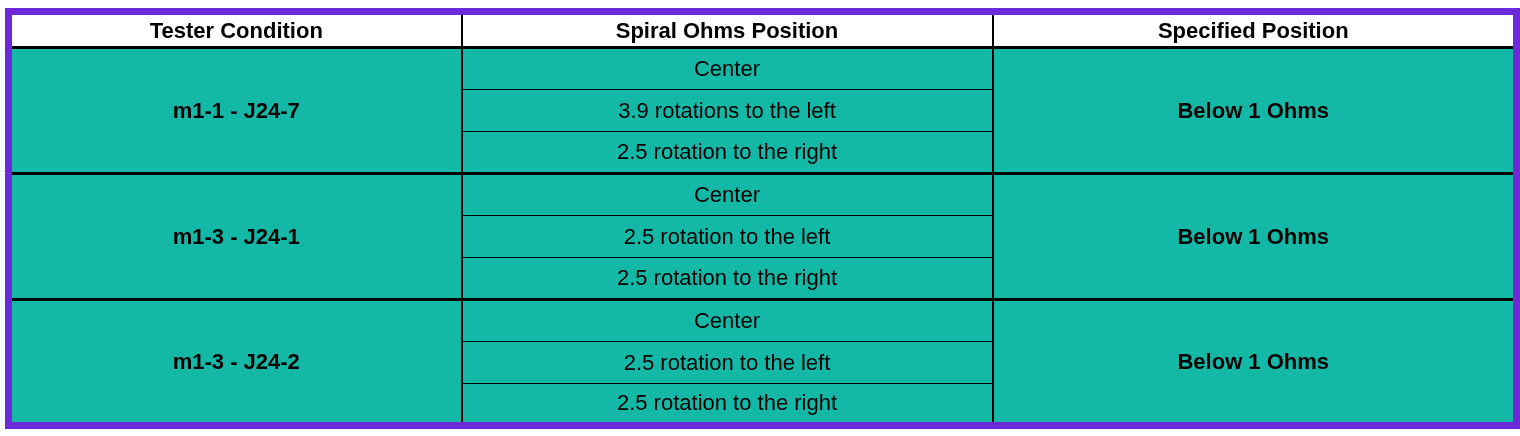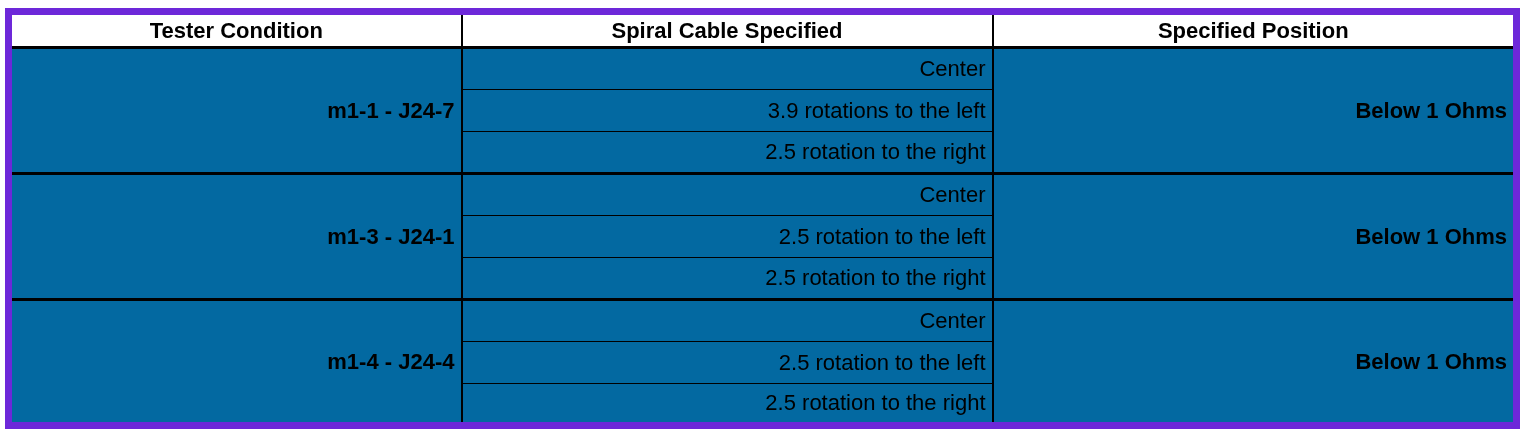--- a/index.html
+++ b/index.html
@@ -32,24 +32,24 @@
     vertical-align: middle;
     border-left: 2px solid #000000;
     border-right: 2px solid #000000;
     border-bottom: 3px solid #000000;
     background: #ffffff;
   }
   td {
     font-size: 22px;
     font-weight: normal;
     vertical-align: middle;
-    text-align: right;
+    text-align: center;
     border-left: 2px solid #000000;
     border-right: 2px solid #000000;
-    background: #0369a1;
+    background: #14b8a6;
     white-space: nowrap;
     overflow: hidden;
   }
   td.pos-cell {
     height: 42px;
     padding: 0 6px;
     border-top: 1px solid #000000;
   }
   td.tester-cell,
   td.spec-cell {
@@ -66,21 +66,21 @@
 <div class="page">
   <table class="spec-table">
     <colgroup>
       <col class="col-tester">
       <col class="col-position">
       <col class="col-spec">
     </colgroup>
     <thead>
       <tr>
         <th>Tester Condition</th>
-        <th>Spiral Cable Specified</th>
+        <th>Spiral Ohms Position</th>
         <th>Specified Position</th>
       </tr>
     </thead>
     <tbody>
 
       <tr class="group-start">
         <td class="tester-cell" rowspan="3">m1-1 - J24-7</td>
         <td class="pos-cell">Center</td>
         <td class="spec-cell" rowspan="3">Below 1 Ohms</td>
       </tr>
@@ -97,21 +97,21 @@
         <td class="spec-cell" rowspan="3">Below 1 Ohms</td>
       </tr>
       <tr>
         <td class="pos-cell">2.5 rotation to the left</td>
       </tr>
       <tr>
         <td class="pos-cell">2.5 rotation to the right</td>
       </tr>
 
       <tr class="group-start">
-        <td class="tester-cell" rowspan="3">m1-4 - J24-4</td>
+        <td class="tester-cell" rowspan="3">m1-3 - J24-2</td>
         <td class="pos-cell">Center</td>
         <td class="spec-cell" rowspan="3">Below 1 Ohms</td>
       </tr>
       <tr>
         <td class="pos-cell">2.5 rotation to the left</td>
       </tr>
       <tr>
         <td class="pos-cell">2.5 rotation to the right</td>
       </tr>
     </tbody>

